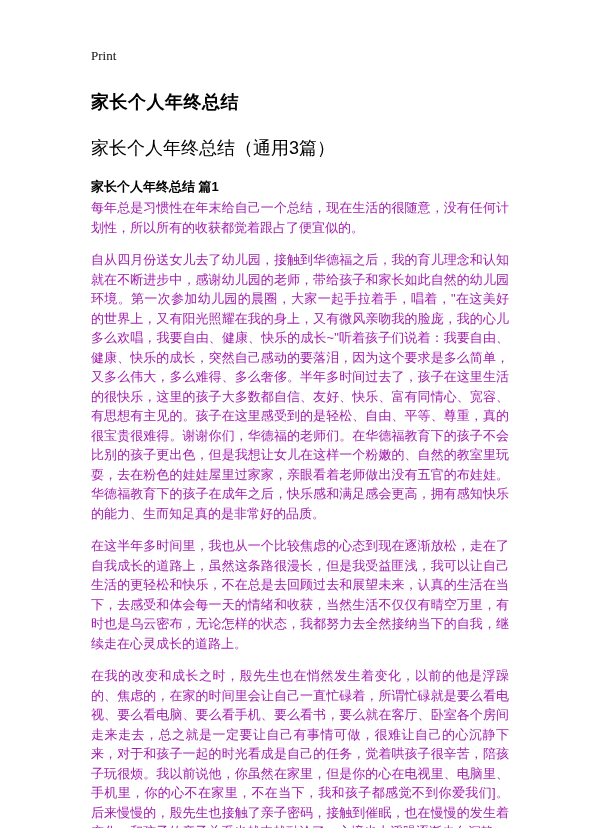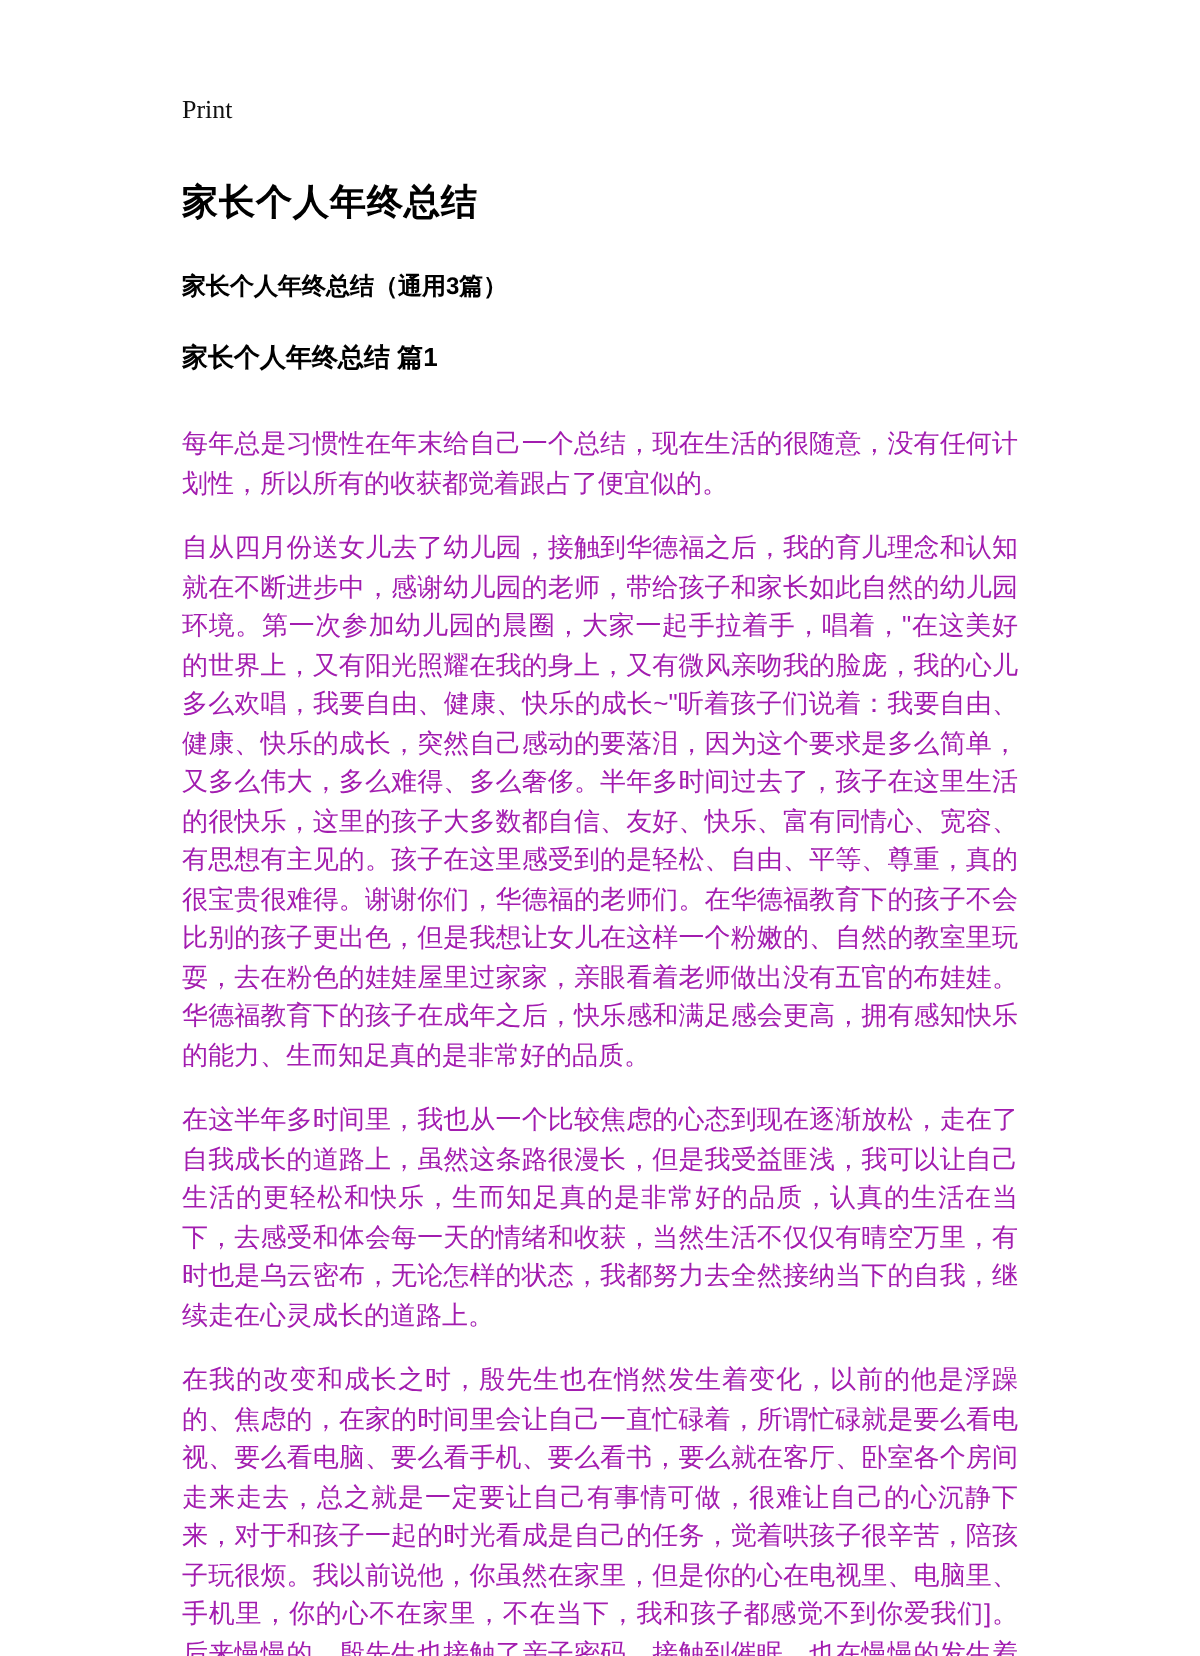--- a/index.html
+++ b/index.html
@@ -29,29 +29,29 @@
   }
   .doc-title {
     text-align: left;
     font-size: 18px;
     font-weight: bold;
     letter-spacing: 0.5px;
     margin: 10px 0 22px 0;
     color: #000000;
   }
   .doc-subtitle {
-    font-size: 12px;
-    font-weight: bold;
+    font-size: 18px;
+    font-weight: normal;
     margin: 0 0 18px 0;
     color: #000000;
   }
   .section-heading {
     font-size: 13px;
     font-weight: bold;
-    margin: 0 0 24px 0;
+    margin: 0 0 2px 0;
     color: #000000;
   }
   .body-paragraph {
     font-size: 13px;
     line-height: 19.5px;
     text-align: justify;
     text-justify: inter-ideograph;
     word-break: break-all;
     margin: 0 0 13px 0;
     color: #a21caf;
@@ -67,17 +67,17 @@
   <h1 class="doc-title">家长个人年终总结</h1>
 
   <h2 class="doc-subtitle">家长个人年终总结（通用3篇）</h2>
 
   <h3 class="section-heading">家长个人年终总结 篇1</h3>
 
   <p class="body-paragraph">每年总是习惯性在年末给自己一个总结，现在生活的很随意，没有任何计划性，所以所有的收获都觉着跟占了便宜似的。</p>
 
   <p class="body-paragraph">自从四月份送女儿去了幼儿园，接触到华德福之后，我的育儿理念和认知就在不断进步中，感谢幼儿园的老师，带给孩子和家长如此自然的幼儿园环境。第一次参加幼儿园的晨圈，大家一起手拉着手，唱着，"在这美好的世界上，又有阳光照耀在我的身上，又有微风亲吻我的脸庞，我的心儿多么欢唱，我要自由、健康、快乐的成长~"听着孩子们说着：我要自由、健康、快乐的成长，突然自己感动的要落泪，因为这个要求是多么简单，又多么伟大，多么难得、多么奢侈。半年多时间过去了，孩子在这里生活的很快乐，这里的孩子大多数都自信、友好、快乐、富有同情心、宽容、有思想有主见的。孩子在这里感受到的是轻松、自由、平等、尊重，真的很宝贵很难得。谢谢你们，华德福的老师们。在华德福教育下的孩子不会比别的孩子更出色，但是我想让女儿在这样一个粉嫩的、自然的教室里玩耍，去在粉色的娃娃屋里过家家，亲眼看着老师做出没有五官的布娃娃。华德福教育下的孩子在成年之后，快乐感和满足感会更高，拥有感知快乐的能力、生而知足真的是非常好的品质。</p>
 
-  <p class="body-paragraph">在这半年多时间里，我也从一个比较焦虑的心态到现在逐渐放松，走在了自我成长的道路上，虽然这条路很漫长，但是我受益匪浅，我可以让自己生活的更轻松和快乐，生而知足真的是非常好的品质，认真的生活在当下，去感受和体会每一天的情绪和收获，当然生活不仅仅有晴空万里，有时也是乌云密布，无论怎样的状态，我都努力去全然接纳当下的自我，继续走在心灵成长的道路上。</p>
+  <p class="body-paragraph">在这半年多时间里，我也从一个比较焦虑的心态到现在逐渐放松，走在了自我成长的道路上，虽然这条路很漫长，但是我受益匪浅，我可以让自己生活的更轻松和快乐，不在总是去回顾过去和展望未来，认真的生活在当下，去感受和体会每一天的情绪和收获，当然生活不仅仅有晴空万里，有时也是乌云密布，无论怎样的状态，我都努力去全然接纳当下的自我，继续走在心灵成长的道路上。</p>
 
   <p class="body-paragraph">在我的改变和成长之时，殷先生也在悄然发生着变化，以前的他是浮躁的、焦虑的，在家的时间里会让自己一直忙碌着，所谓忙碌就是要么看电视、要么看电脑、要么看手机、要么看书，要么就在客厅、卧室各个房间走来走去，总之就是一定要让自己有事情可做，很难让自己的心沉静下来，对于和孩子一起的时光看成是自己的任务，觉着哄孩子很辛苦，陪孩子玩很烦。我以前说他，你虽然在家里，但是你的心在电视里、电脑里、手机里，你的心不在家里，不在当下，我和孩子都感觉不到你爱我们]。后来慢慢的，殷先生也接触了亲子密码，接触到催眠，也在慢慢的发生着变化，和孩子的亲子关系也越来越融洽了，心境也由浮躁逐渐走向沉静。</p>
 
 </div>
 
 </body></html>

